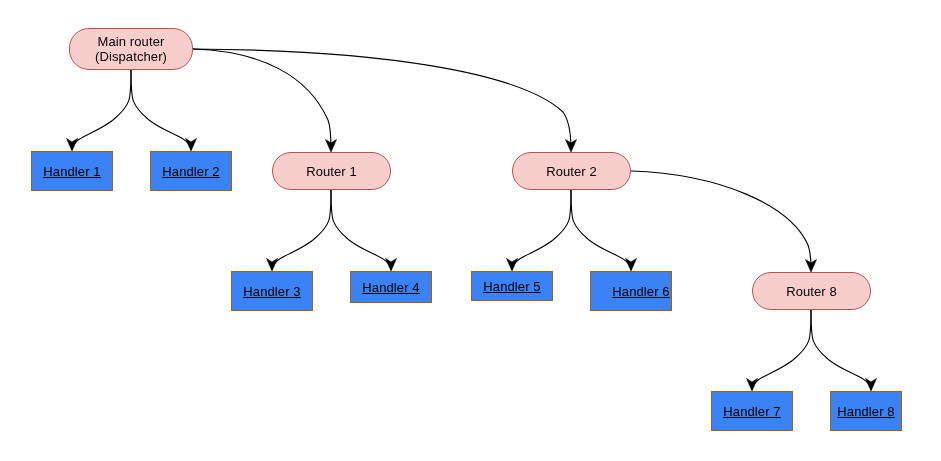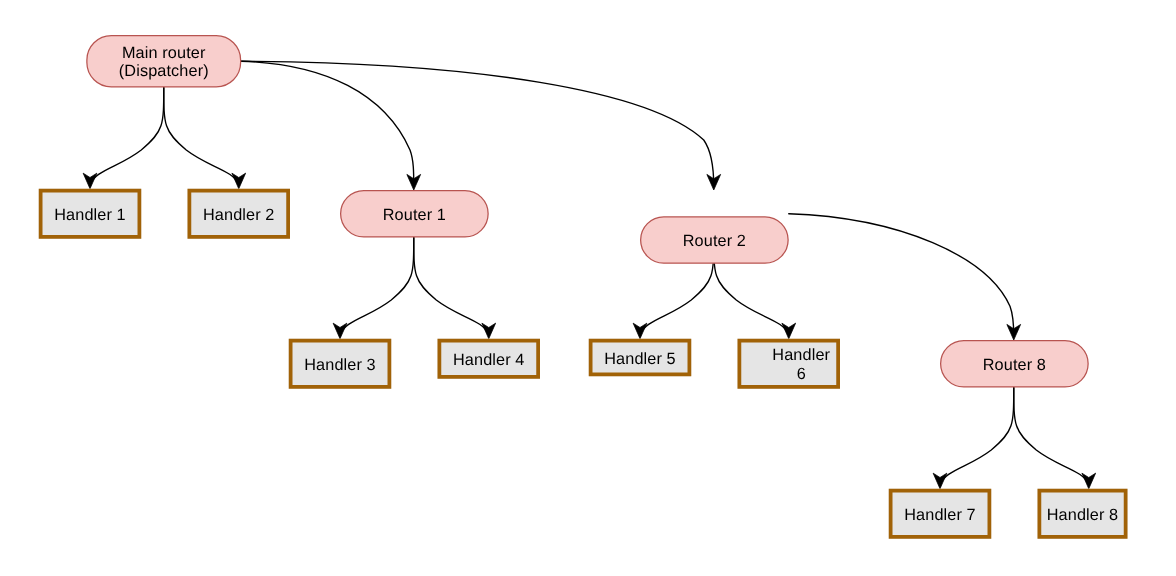--- a/index.html
+++ b/index.html
@@ -37,23 +37,24 @@
     color: #000000;
     white-space: pre-line;
     letter-spacing: 0.1px;
   }
   .node.router {
     background: #f8cecc;
     border: 1px solid #b85450;
     border-radius: 20px;
   }
   .node.handler {
-    background: #e5e5e5;
-    border: 3px solid #a16207;
+    background: #3b82f6;
+    border: 1px solid #a16207;
     border-radius: 0;
+    text-decoration: underline;
   }
   .edge-path {
     fill: none;
     stroke: #000000;
     stroke-width: 1.1;
     stroke-linecap: round;
     stroke-linejoin: round;
   }
   .arrow-head {
     fill: #000000;
@@ -95,21 +96,21 @@
         <polygon class="arrow-head" points="865.5,378.5 871,391 876.5,378.5 871,382"></polygon>
       </g>
   </svg>
 
   <div id="nodes-layer">
       <div class="node router" style="left: 69px; top: 28px; width: 124px; height: 42px;"><span>Main router
 (Dispatcher)</span></div>
       <div class="node handler" style="left: 31px; top: 151px; width: 82px; height: 40px;"><span>Handler 1</span></div>
       <div class="node handler" style="left: 150px; top: 151px; width: 82px; height: 40px;"><span>Handler 2</span></div>
       <div class="node router" style="left: 272px; top: 152px; width: 119px; height: 38px;"><span>Router 1</span></div>
-      <div class="node router" style="left: 512px; top: 152px; width: 119px; height: 38px; margin-top: 21px;"><span>Router 2</span></div>
+      <div class="node router" style="left: 512px; top: 152px; width: 119px; height: 38px;"><span>Router 2</span></div>
       <div class="node handler" style="left: 231px; top: 271px; width: 82px; height: 40px;"><span>Handler 3</span></div>
       <div class="node handler" style="left: 350px; top: 271px; width: 82px; height: 32px;"><span>Handler 4</span></div>
       <div class="node handler" style="left: 471px; top: 271px; width: 82px; height: 30px;"><span>Handler 5</span></div>
       <div class="node handler" style="left: 590px; top: 271px; width: 82px; height: 40px; padding-left: 20px;"><span>Handler 6</span></div>
       <div class="node router" style="left: 752px; top: 272px; width: 119px; height: 38px;"><span>Router 8</span></div>
       <div class="node handler" style="left: 711px; top: 391px; width: 82px; height: 40px;"><span>Handler 7</span></div>
       <div class="node handler" style="left: 830px; top: 391px; width: 72px; height: 40px;"><span>Handler 8</span></div>
     </div>
 
 </div>

